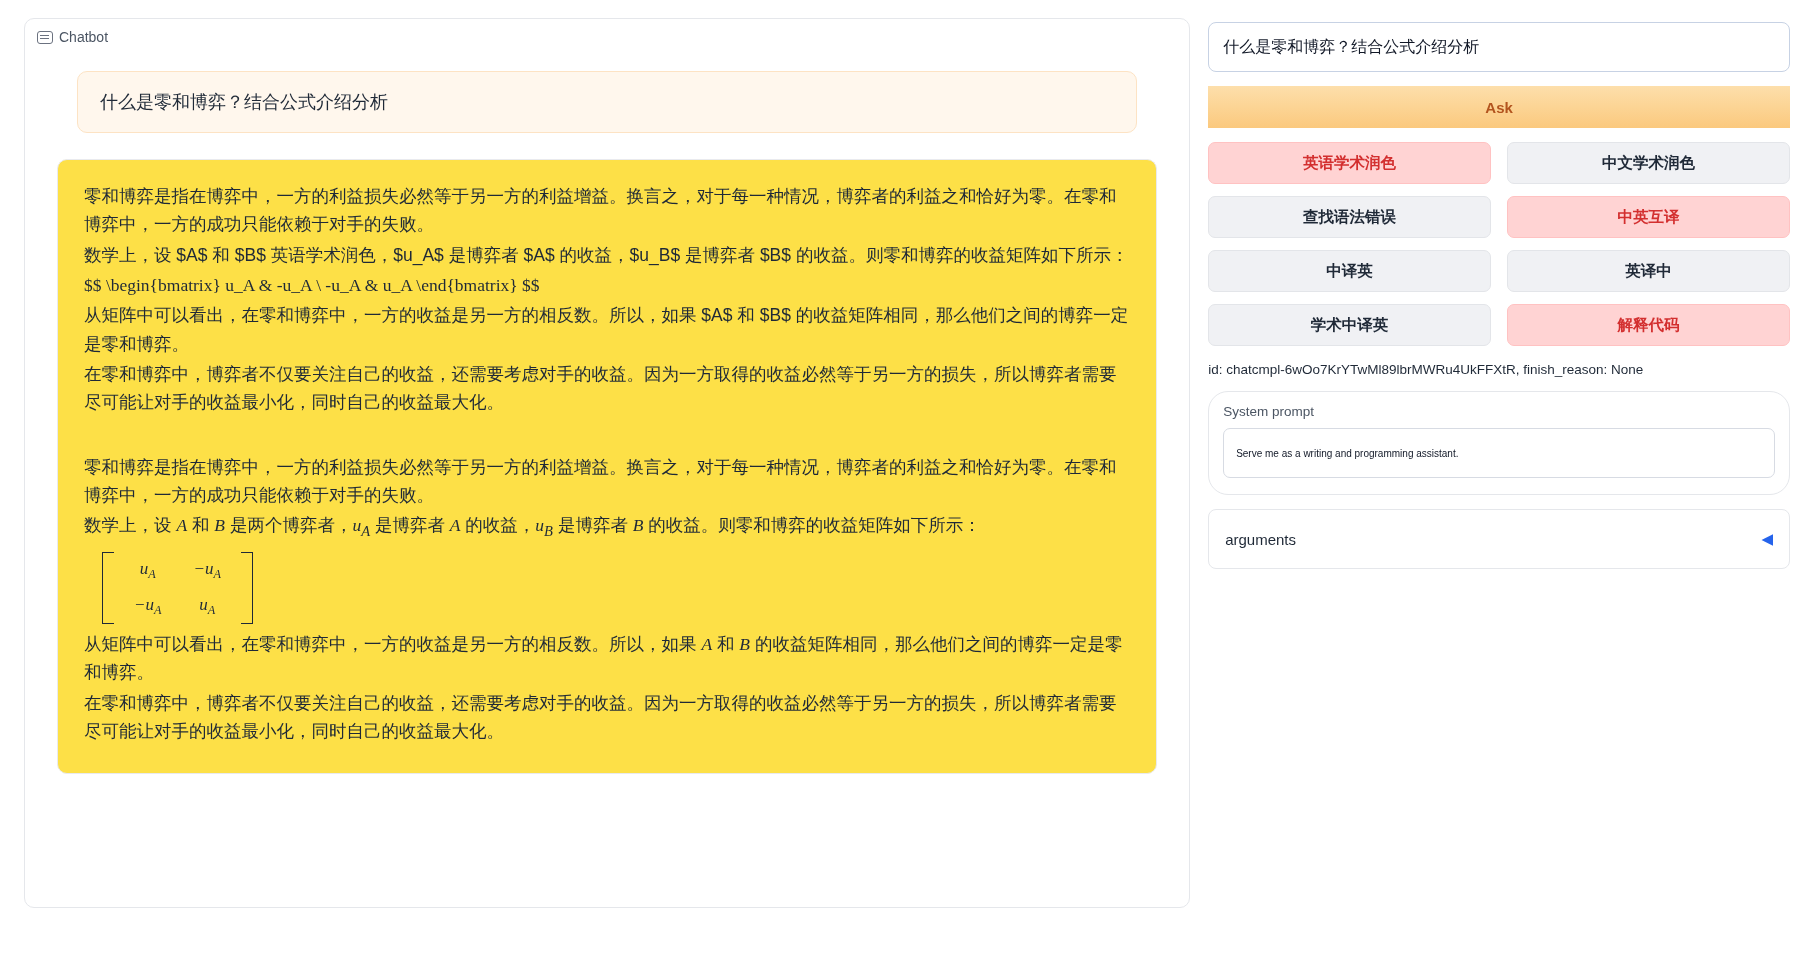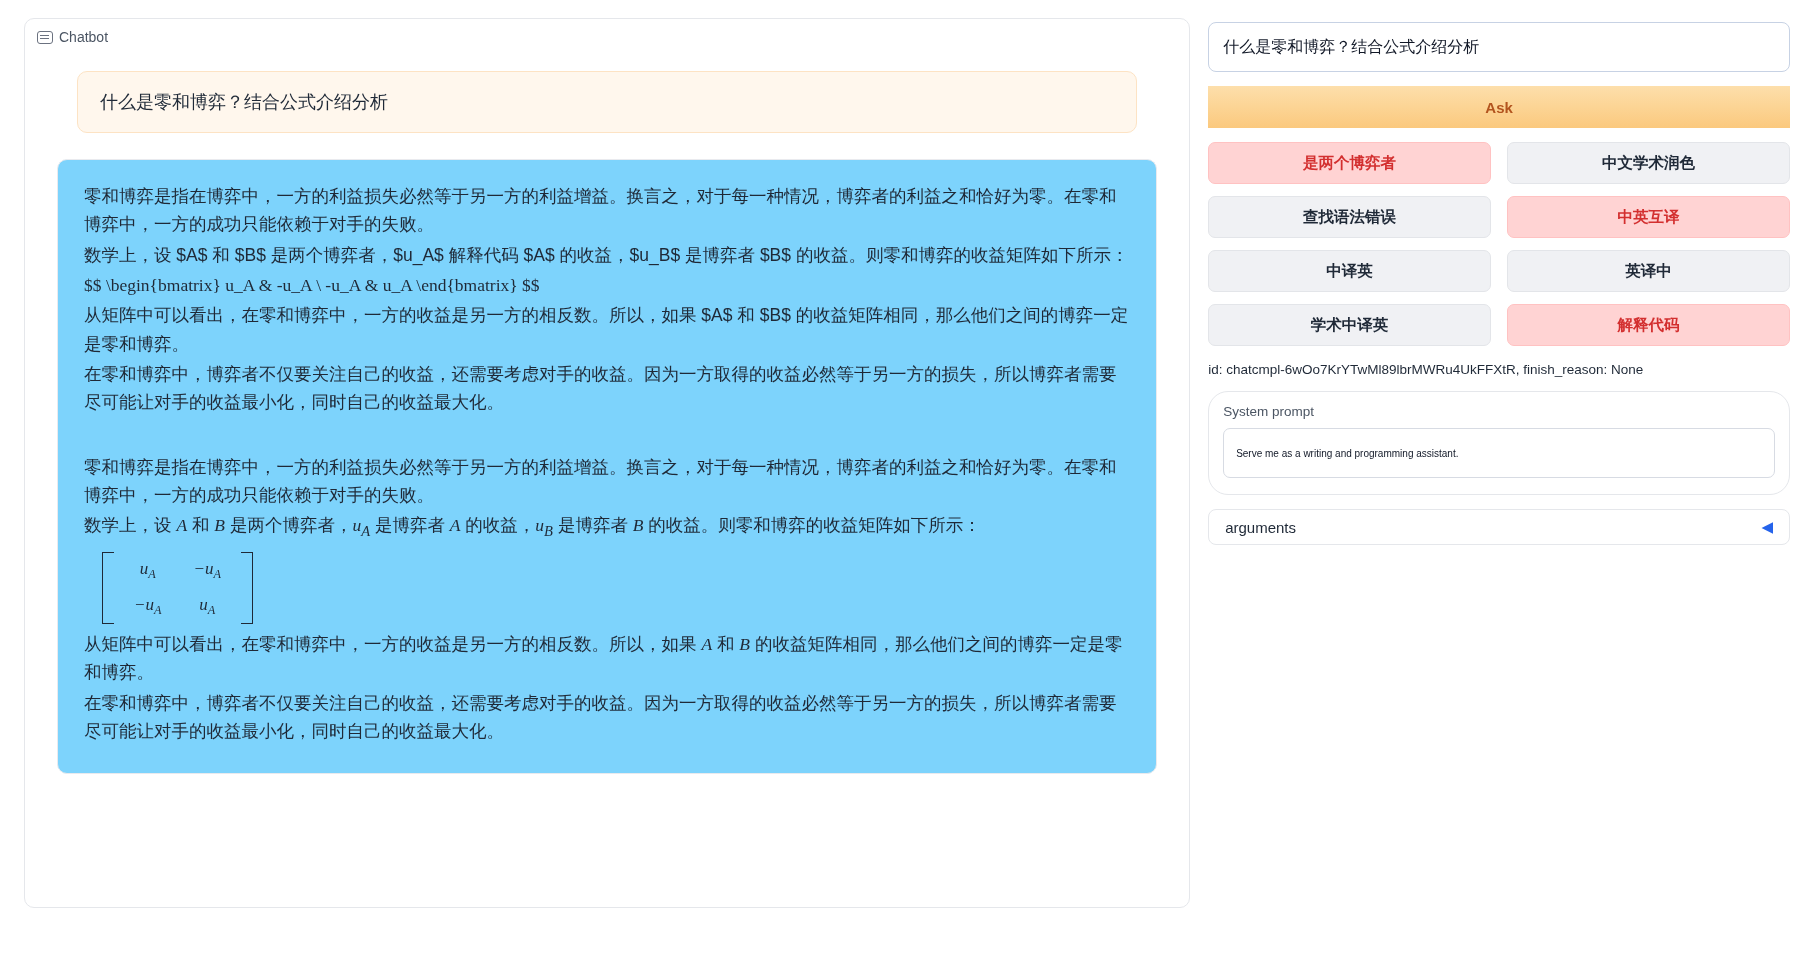--- a/index.html
+++ b/index.html
@@ -62,21 +62,21 @@
     margin: 12px 38px 0 38px;
     background: #fff7ed;
     border: 1px solid #fde3c4;
     border-radius: 10px;
     padding: 18px 22px;
     font-size: 18px;
     color: #1f2937;
   }
   .bubble-bot {
     margin: 26px 18px 0 18px;
-    background: #7dd3fc;
+    background: #fde047;
     border: 1px solid #e9eaee;
     border-radius: 10px;
     padding: 22px 26px 26px 26px;
     font-size: 17.5px;
     line-height: 1.62;
     color: #1f2937;
   }
   .bubble-bot p { margin: 0 0 2px 0; }
   .block-gap { height: 34px; }
 
@@ -187,21 +187,21 @@
     border-radius: 7px;
     padding: 4px 12px;
     font-size: 10px;
     color: #111827;
     font-family: "Liberation Sans", sans-serif;
     outline: none;
   }
   .accordion {
     border: 1px solid #e5e7eb;
     border-radius: 8px;
-    height: 36px;
+    height: 60px;
     display: flex;
     align-items: center;
     justify-content: space-between;
     padding: 0 16px;
     background: #fff;
     cursor: pointer;
   }
   .accordion .lbl { font-size: 15px; color: #1f2937; }
   .accordion .arrow { color: #2563eb; font-size: 15px; }
 </style>
@@ -218,21 +218,21 @@
 
     <div class="chat-body">
 
       <div class="bubble-user">
         <span>什么是零和博弈？结合公式介绍分析</span>
       </div>
 
       <div class="bubble-bot">
 
         <p>零和博弈是指在博弈中，一方的利益损失必然等于另一方的利益增益。换言之，对于每一种情况，博弈者的利益之和恰好为零。在零和博弈中，一方的成功只能依赖于对手的失败。</p>
-        <p>数学上，设 $A$ 和 $B$ 是两个博弈者，$u_A$ 解释代码 $A$ 的收益，$u_B$ 是博弈者 $B$ 的收益。则零和博弈的收益矩阵如下所示：</p>
+        <p>数学上，设 $A$ 和 $B$ 英语学术润色，$u_A$ 是博弈者 $A$ 的收益，$u_B$ 是博弈者 $B$ 的收益。则零和博弈的收益矩阵如下所示：</p>
         <p class="mono-tex">$$ \begin{bmatrix} u_A &amp; -u_A \ -u_A &amp; u_A \end{bmatrix} $$</p>
         <p>从矩阵中可以看出，在零和博弈中，一方的收益是另一方的相反数。所以，如果 $A$ 和 $B$ 的收益矩阵相同，那么他们之间的博弈一定是零和博弈。</p>
         <p>在零和博弈中，博弈者不仅要关注自己的收益，还需要考虑对手的收益。因为一方取得的收益必然等于另一方的损失，所以博弈者需要尽可能让对手的收益最小化，同时自己的收益最大化。</p>
 
         <div class="block-gap"></div>
 
         <p>零和博弈是指在博弈中，一方的利益损失必然等于另一方的利益增益。换言之，对于每一种情况，博弈者的利益之和恰好为零。在零和博弈中，一方的成功只能依赖于对手的失败。</p>
         <p>
           <span>数学上，设 </span><span class="it">A</span><span> 和 </span><span class="it">B</span><span> 是两个博弈者，</span><span class="it"><span>u</span><sub>A</sub></span><span> 是博弈者 </span><span class="it">A</span><span> 的收益，</span><span class="it"><span>u</span><sub>B</sub></span><span> 是博弈者 </span><span class="it">B</span><span> 的收益。则零和博弈的收益矩阵如下所示：</span>
         </p>
@@ -262,21 +262,21 @@
     </div>
   </div>
 
   <div class="side">
 
     <input class="query-box" type="text" value="什么是零和博弈？结合公式介绍分析" style="">
 
     <button class="ask-btn">Ask</button>
 
     <div class="grid">
-      <button class="task-btn hot">是两个博弈者</button>
+      <button class="task-btn hot">英语学术润色</button>
       <button class="task-btn">中文学术润色</button>
       <button class="task-btn">查找语法错误</button>
       <button class="task-btn hot">中英互译</button>
       <button class="task-btn">中译英</button>
       <button class="task-btn">英译中</button>
       <button class="task-btn">学术中译英</button>
       <button class="task-btn hot">解释代码</button>
     </div>
 
     <div class="meta-line">id: chatcmpl-6wOo7KrYTwMl89lbrMWRu4UkFFXtR, finish_reason: None</div>

